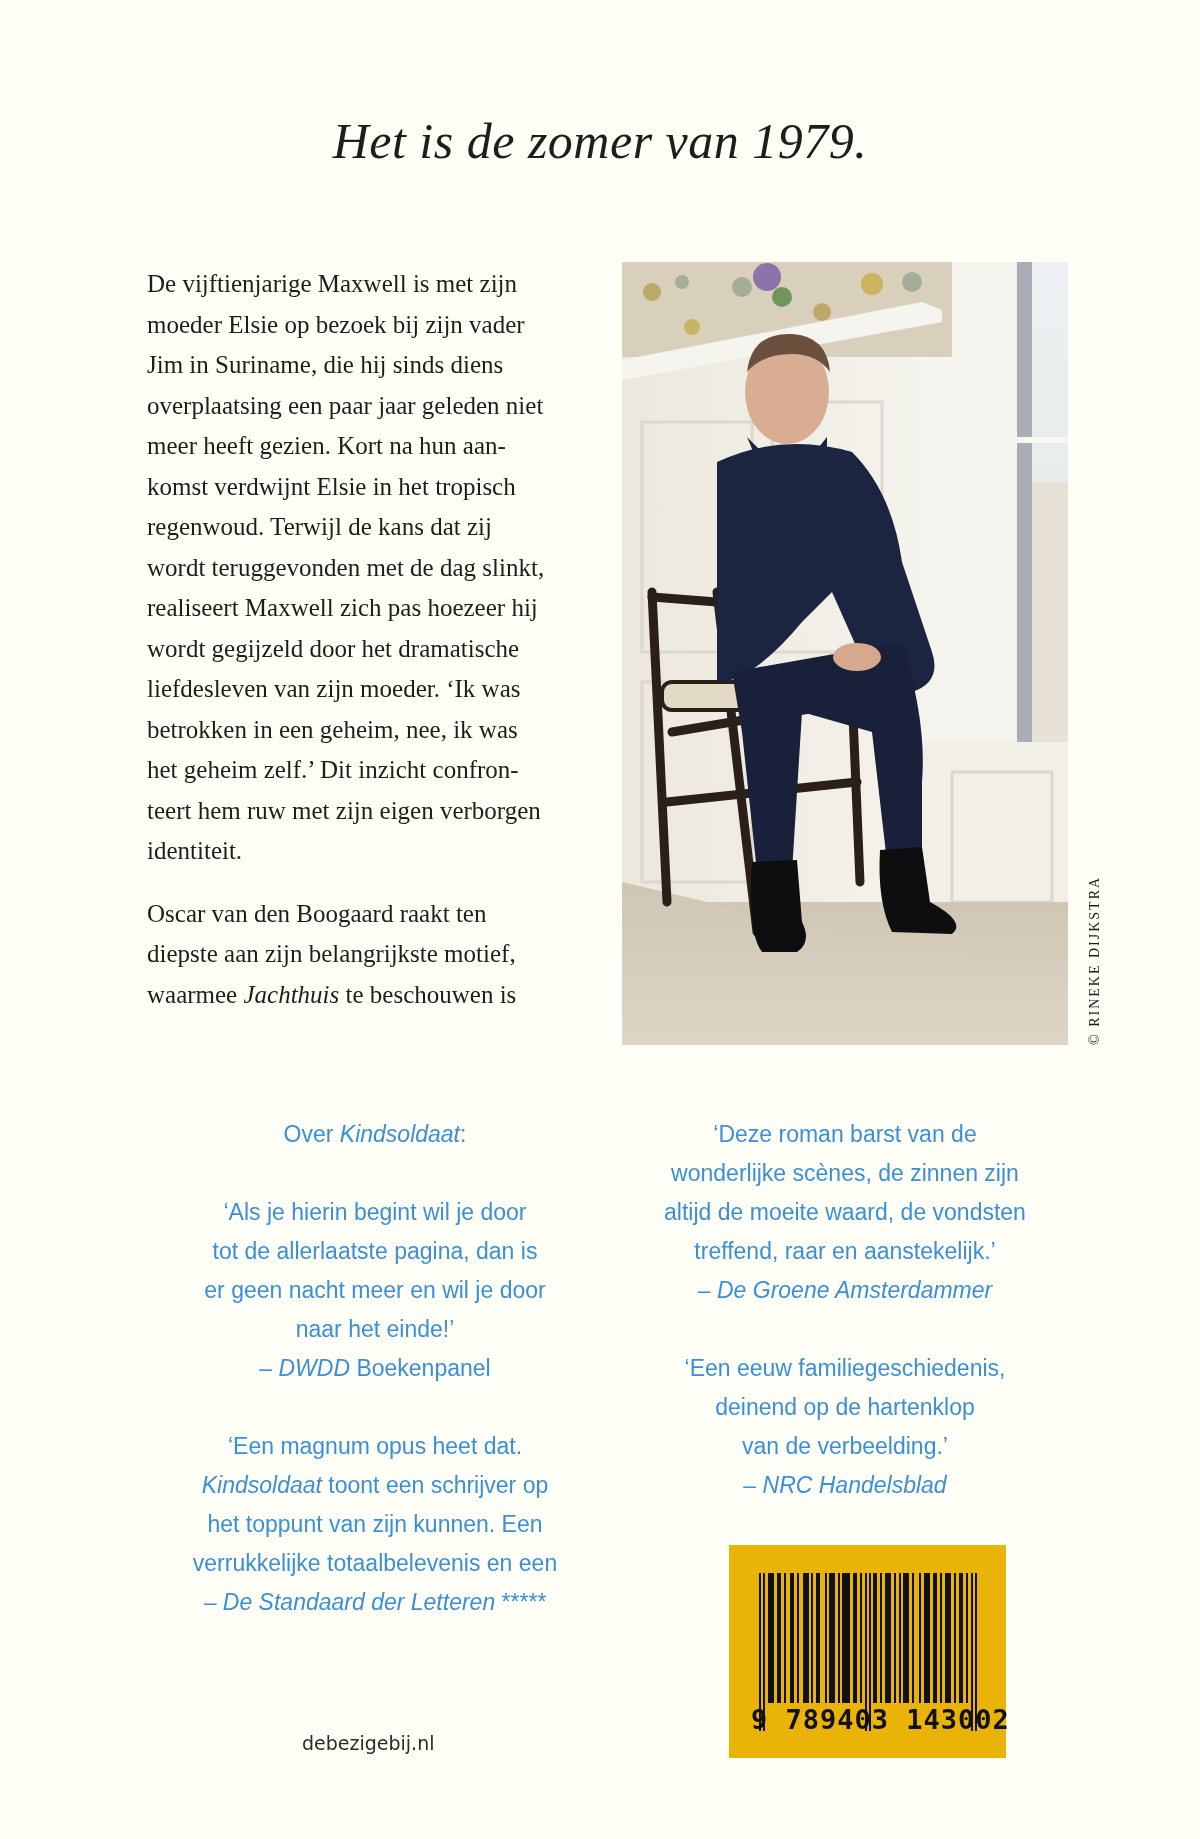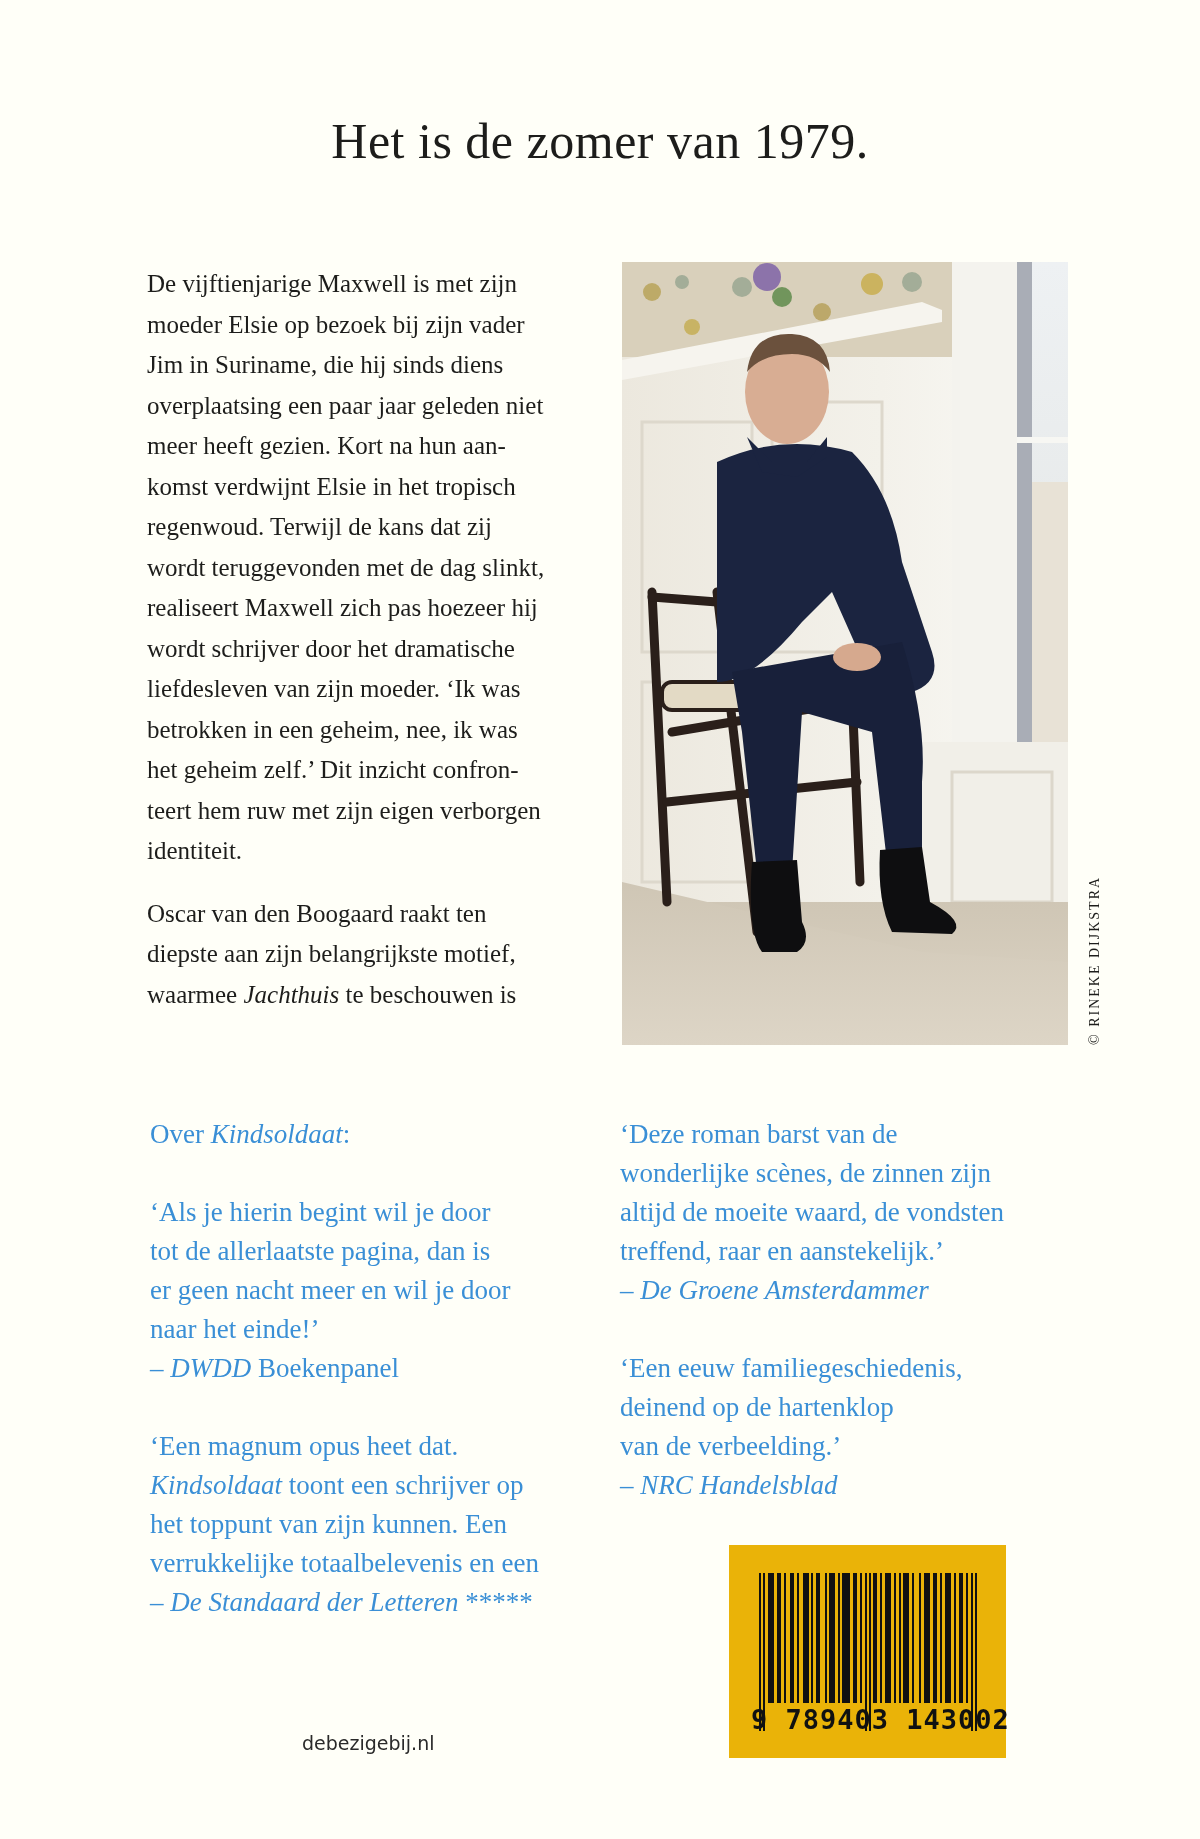--- a/index.html
+++ b/index.html
@@ -15,20 +15,21 @@
       font-family: "Liberation Serif", "DejaVu Serif", serif;
       color: #1d1d1b;
     }
     .headline {
       position: absolute;
       left: 0;
       top: 112px;
       width: 1200px;
       text-align: center;
       font-family: "Liberation Serif", "DejaVu Serif", serif;
+      font-style: italic;
       font-size: 50px;
       letter-spacing: 0.5px;
       color: #1d1d1b;
     }
     .blurb {
       position: absolute;
       left: 131px;
       top: 248px;
       width: 470px;
       font-size: 25px;
@@ -70,24 +71,25 @@
       transform: rotate(-90deg);
       font-family: "Liberation Serif", "DejaVu Serif", serif;
       font-size: 14px;
       letter-spacing: 2px;
       color: #1d1d1b;
       white-space: nowrap;
     }
     .quotes {
       position: absolute;
       top: 1115px;
-      font-family: Liberation Serif, serif;
+      font-family: Liberation Sans, sans-serif;
       color: #3a8fd6;
-      font-size: 27px;
+      font-size: 23px;
       line-height: 39px;
+      text-align: center;
       font-weight: normal;
     }
     .quotes.left {
       left: 150px;
       width: 450px;
     }
     .quotes.right {
       left: 620px;
       width: 450px;
     }
@@ -149,21 +151,21 @@
   <p>
     <span class="line">De vijftienjarige Maxwell is met zijn</span>
     <span class="line">moeder Elsie op bezoek bij zijn vader</span>
     <span class="line">Jim in Suriname, die hij sinds diens</span>
     <span class="line">overplaatsing een paar jaar geleden niet</span>
     <span class="line">meer heeft gezien. Kort na hun aan-</span>
     <span class="line">komst verdwijnt Elsie in het tropisch</span>
     <span class="line">regenwoud. Terwijl de kans dat zij</span>
     <span class="line">wordt teruggevonden met de dag slinkt,</span>
     <span class="line">realiseert Maxwell zich pas hoezeer hij</span>
-    <span class="line">wordt schrijver door het dramatische</span>
+    <span class="line">wordt gegijzeld door het dramatische</span>
     <span class="line">liefdesleven van zijn moeder. ‘Ik was</span>
     <span class="line">betrokken in een geheim, nee, ik was</span>
     <span class="line">het geheim zelf.’ Dit inzicht confron-</span>
     <span class="line">teert hem ruw met zijn eigen verborgen</span>
     <span class="line">identiteit.</span>
   </p>
   <p>
     <span class="line">Oscar van den Boogaard raakt ten</span>
     <span class="line">diepste aan zijn belangrijkste motief,</span>
     <span class="line"><span>waarmee </span><em>Jachthuis</em><span> te beschouwen is</span></span>

